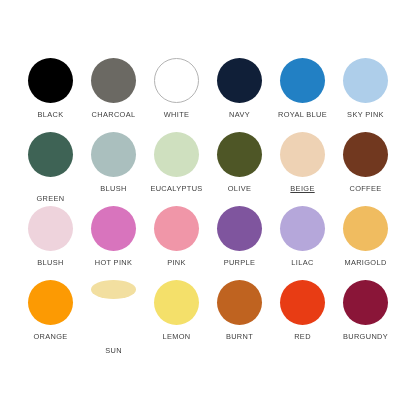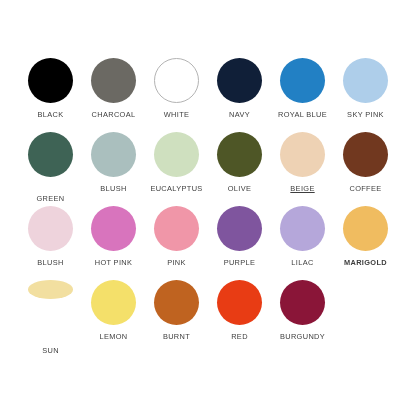--- a/index.html
+++ b/index.html
@@ -124,21 +124,25 @@
       <div class="swatch-cell">
         <span class="swatch-dot" style="background: rgb(127, 85, 158);"></span>
         <span class="swatch-label" style="color: rgb(61, 61, 61);">PURPLE</span>
       </div>
       <div class="swatch-cell">
         <span class="swatch-dot" style="background: rgb(181, 167, 218);"></span>
         <span class="swatch-label" style="color: rgb(61, 61, 61);">LILAC</span>
       </div>
       <div class="swatch-cell">
         <span class="swatch-dot" style="background: rgb(240, 188, 96);"></span>
-        <span class="swatch-label" style="color: rgb(61, 61, 61); font-weight: bold;">MARIGOLD</span>
+        <span class="swatch-label" style="color: rgb(61, 61, 61);">MARIGOLD</span>
+      </div>
+      <div class="swatch-cell">
+        <span class="swatch-dot" style="background: rgb(252, 154, 3);"></span>
+        <span class="swatch-label" style="color: rgb(61, 61, 61);">ORANGE</span>
       </div>
       <div class="swatch-cell">
         <span class="swatch-dot" style="background: rgb(242, 223, 160);"></span>
         <span class="swatch-label" style="color: rgb(61, 61, 61); margin-top: 48px;">SUN</span>
       </div>
       <div class="swatch-cell">
         <span class="swatch-dot" style="background: rgb(244, 224, 106);"></span>
         <span class="swatch-label" style="color: rgb(61, 61, 61);">LEMON</span>
       </div>
       <div class="swatch-cell">

